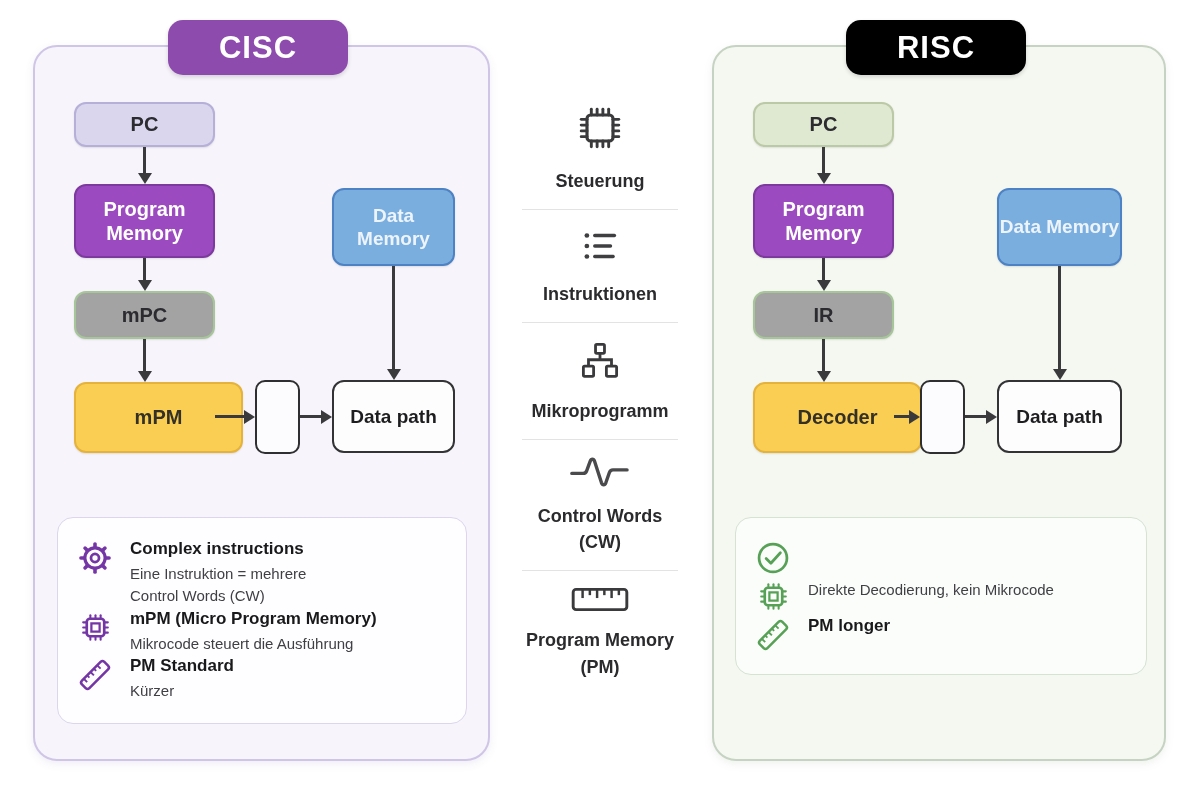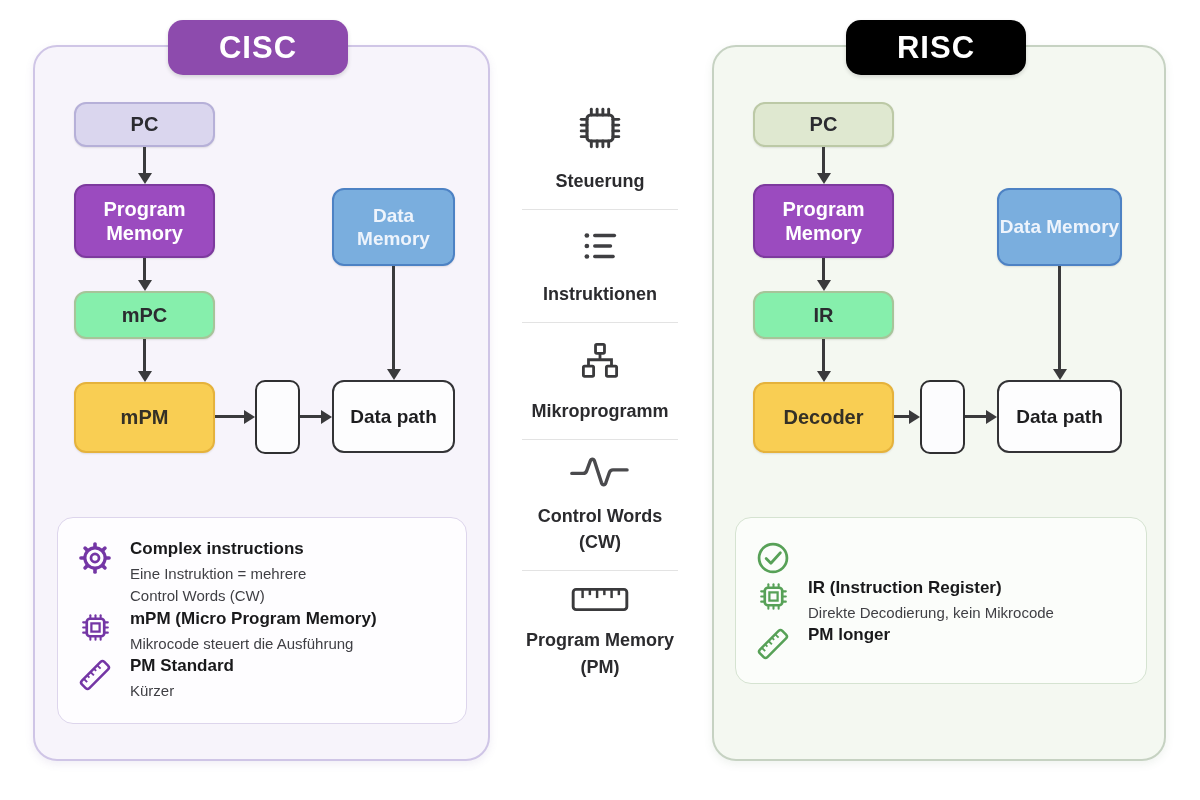--- a/index.html
+++ b/index.html
@@ -17,31 +17,31 @@
          box-shadow:0 2px 4px rgba(0,0,0,.15);}
   .badge.cisc-badge{left:168px;background:#8d4bad;}
   .badge.risc-badge{left:846px;background:#000000;}
   
   .fbox{position:absolute;display:flex;align-items:center;justify-content:center;text-align:center;
         border-radius:12px;font-weight:600;font-size:20px;line-height:1.22;box-sizing:border-box;
         box-shadow:0 1px 2px rgba(0,0,0,.10);}
   .b-lavender{background:#dad6ee;border:2px solid #b6b0d8;color:#2b2b30;}
   .b-sage{background:#dfe8d0;border:2px solid #bcc9a6;color:#2b2b30;}
   .b-purple{background:#9b4bbf;border:2px solid #7d3a9e;color:#ffffff;}
-  .b-green{background:#86efac;border:2px solid #a6c599;color:#2b2b30;}
+  .b-green{background:#a3a3a3;border:2px solid #a6c599;color:#2b2b30;}
   .b-yellow{background:#f9ce53;border:2px solid #e5b23c;color:#343026;}
   .b-blue{background:#7aaede;border:2px solid #4d82c4;color:#eef4fc;font-size:19px;}
   .b-white{background:#fdfdfe;border:2.5px solid #333336;color:#1d1d1f;font-size:19px;box-shadow:none;}
   .cwbox{background:#fcfcfe;border:2.5px solid #2f2f31;border-radius:10px;box-shadow:none;}
   .cwlabel{position:absolute;width:45px;text-align:right;font-size:19px;font-weight:700;color:#1d1d1f;margin-top:48px;}
   
   .pos-pc{left:39px;top:55px;width:141px;height:45px;}
   .pos-pm{left:39px;top:137px;width:141px;height:74px;}
   .pos-mid{left:39px;top:244px;width:141px;height:48px;}
-  .pos-exec{left:39px;top:335px;width:141px;height:71px;}
+  .pos-exec{left:39px;top:335px;width:169px;height:71px;}
   .pos-cw-c{left:220px;top:333px;width:45px;height:74px;}
   .pos-cwl-c{left:220px;top:302px;}
   .pos-dm-c{left:297px;top:141px;width:123px;height:78px;}
   .pos-dp-c{left:297px;top:333px;width:123px;height:73px;}
   .pos-cw-r{left:206px;top:333px;width:45px;height:74px;}
   .pos-cwl-r{left:206px;top:302px;}
   .pos-dm-r{left:283px;top:141px;width:125px;height:78px;}
   .pos-dp-r{left:283px;top:333px;width:125px;height:73px;}
   
   .arrow-v{position:absolute;width:3px;background:#3a3a3c;}
@@ -287,21 +287,20 @@
               <line x1="6" y1="13" x2="9.5" y2="13"></line>
                 <line x1="6" y1="18" x2="9.5" y2="18"></line>
                 <line x1="6" y1="23" x2="9.5" y2="23"></line>
               <line x1="26.5" y1="13" x2="30" y2="13"></line>
                 <line x1="26.5" y1="18" x2="30" y2="18"></line>
                 <line x1="26.5" y1="23" x2="30" y2="23"></line>
             </g>
           </svg>
         </span>
         <span>
-          <div class="note-title">IR (Instruction Register)</div>
           <div class="note-desc">Direkte Decodierung, kein Mikrocode</div>
         </span>
       </div>
       <div class="note">
         <span class="nicon">
           <svg width="38" height="38" viewBox="0 0 36 36" fill="none" stroke="#57a157">
             <g transform="rotate(-45 18 18)">
               <rect x="3" y="13" width="30" height="10" rx="2.5" stroke-width="2.4"></rect>
               <g stroke-width="1.8">
                 <line x1="8" y1="13" x2="8" y2="17.5"></line>

